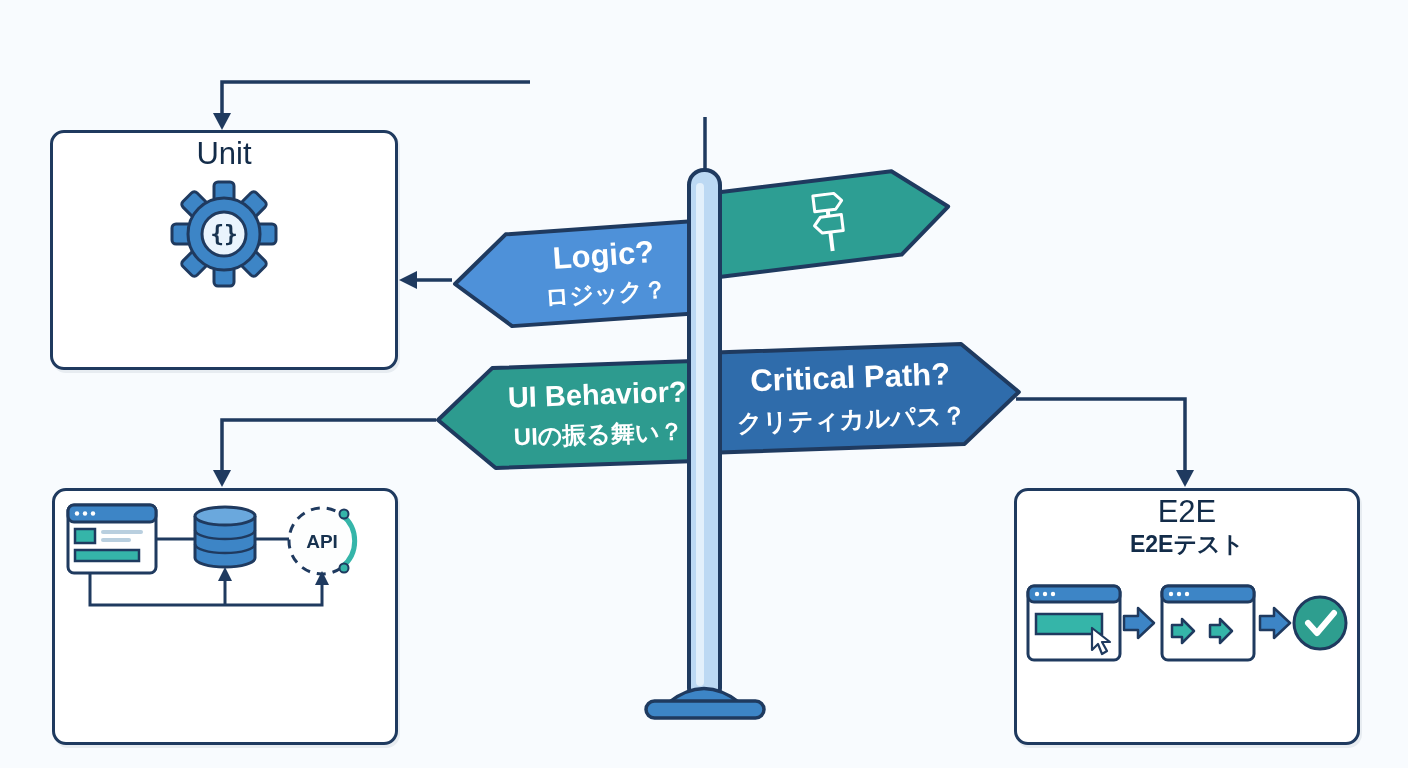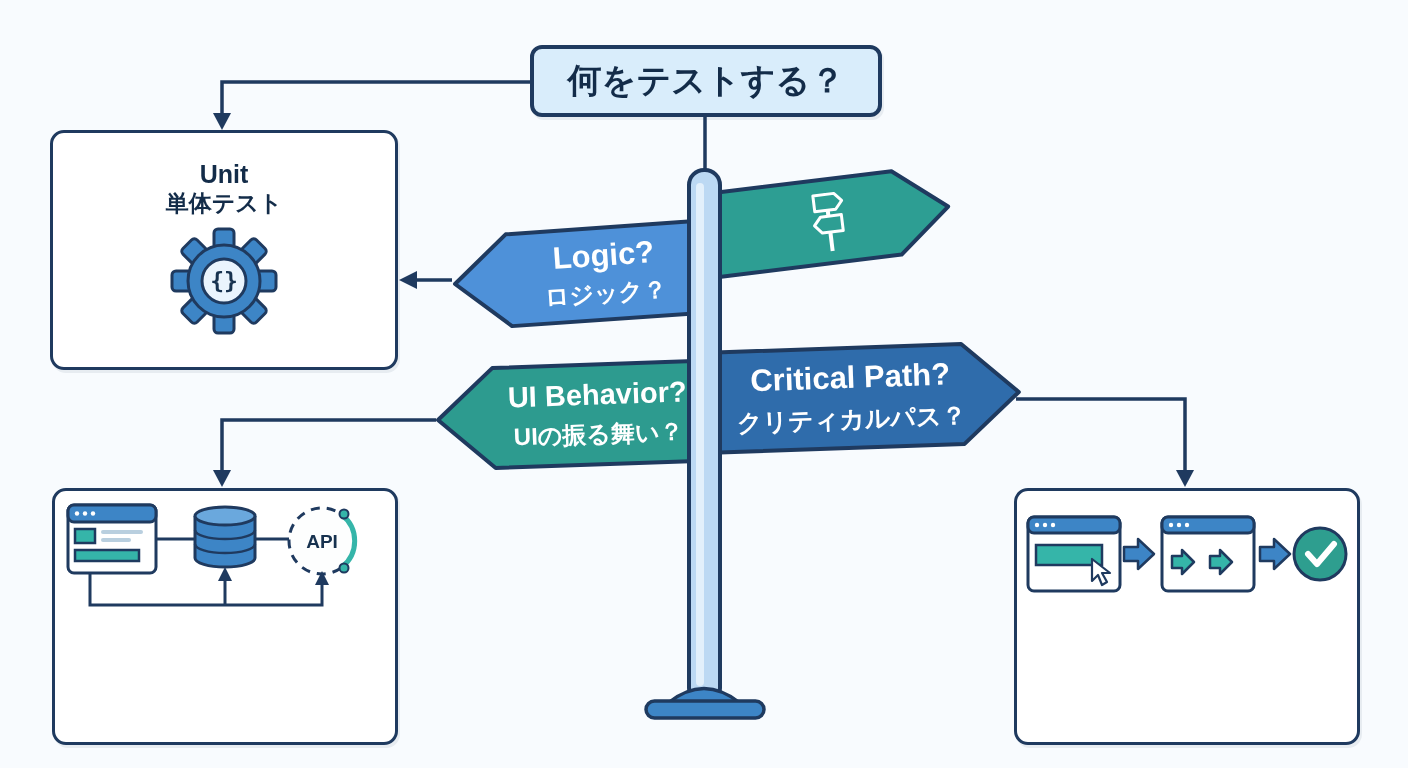--- a/index.html
+++ b/index.html
@@ -16,21 +16,21 @@
     background:#d9edfb; border:4px solid #1f3a5f; border-radius:12px;
     display:flex; align-items:center; justify-content:center;
     font-size:34px; font-weight:bold; color:#132c49;
     box-shadow:2px 3px 0 rgba(20,40,70,0.07);
   }
   .node {
     position:absolute; background:#ffffff; border:3.5px solid #1f3a5f;
     border-radius:14px; text-align:center; color:#132c49;
     box-shadow:2px 3px 0 rgba(20,40,70,0.07);
   }
-  .node-title   { font-size:25px; font-weight:bold; margin-top:26px; line-height:1.2; }
+  .node-title   { font-size:31px; font-weight:normal; margin-top:2px; line-height:1.2; }
   .node-subtitle{ font-size:23px; font-weight:bold; line-height:1.3; }
   .unit        { left:50px;   top:130px; width:348px; height:240px; }
   .integration { left:52px;   top:488px; width:346px; height:257px; }
   .e2e         { left:1014px; top:488px; width:346px; height:257px; }
   .icon-svg { display:block; margin:0 auto; }
   .sign-en { fill:#ffffff; font-weight:bold; text-anchor:middle; }
   .sign-jp { fill:#ffffff; font-weight:bold; text-anchor:middle; }
 </style>
 </head>
 <body>
@@ -87,27 +87,23 @@
     </g>
 
     <g>
       <rect x="689" y="170" width="31" height="533" rx="15" fill="#bcd9f3" stroke="#1f3a5f" stroke-width="4"></rect>
       <rect x="696" y="183" width="8" height="503" rx="4" fill="#e6f2fc" opacity="0.9"></rect>
       <path d="M 668,703 Q 704,674 740,703 Z" fill="#3d85c6" stroke="#1f3a5f" stroke-width="3.5"></path>
       <rect x="646" y="701" width="118" height="17" rx="8.5" fill="#3d85c6" stroke="#1f3a5f" stroke-width="3.5"></rect>
     </g>
   </svg>
 
-  <div class="title-box">
-    <span>何をテストする？</span>
-  </div>
 
   <div class="node unit">
     <div class="node-title">Unit</div>
-    <div class="node-subtitle">単体テスト</div>
     <svg class="icon-svg" width="112" height="112" viewBox="-56 -56 112 112" style="margin-top:6px;">
       <g stroke="#1f3a5f" stroke-width="3" fill="#3d85c6">
         <rect x="-10" y="-52" width="20" height="20" rx="4"></rect>
         <rect x="-10" y="-52" width="20" height="20" rx="4" transform="rotate(45)"></rect>
         <rect x="-10" y="-52" width="20" height="20" rx="4" transform="rotate(90)"></rect>
         <rect x="-10" y="-52" width="20" height="20" rx="4" transform="rotate(135)"></rect>
         <rect x="-10" y="-52" width="20" height="20" rx="4" transform="rotate(180)"></rect>
         <rect x="-10" y="-52" width="20" height="20" rx="4" transform="rotate(225)"></rect>
         <rect x="-10" y="-52" width="20" height="20" rx="4" transform="rotate(270)"></rect>
         <rect x="-10" y="-52" width="20" height="20" rx="4" transform="rotate(315)"></rect>
@@ -153,20 +149,22 @@
       <g stroke="#1f3a5f" stroke-width="3" fill="none">
         <path d="M30,80 L30,112 L262,112 L262,92"></path>
         <line x1="165" y1="112" x2="165" y2="86"></line>
         <polygon points="158,88 172,88 165,74" fill="#1f3a5f" stroke="none"></polygon>
         <polygon points="255,92 269,92 262,78" fill="#1f3a5f" stroke="none"></polygon>
       </g>
     </svg>
   </div>
 
   <div class="node e2e">
+    <div class="node-title">E2E</div>
+    <div class="node-subtitle">E2Eテスト</div>
     <svg class="icon-svg" width="330" height="120" viewBox="0 0 330 120" style="margin-top:10px;">
 
       <g transform="translate(6,16)">
         <rect x="0" y="0" width="92" height="74" rx="6" fill="#ffffff" stroke="#1f3a5f" stroke-width="3"></rect>
         <rect x="0" y="0" width="92" height="16" rx="6" fill="#3d85c6" stroke="#1f3a5f" stroke-width="3"></rect>
         <circle cx="9" cy="8" r="2.2" fill="#ffffff"></circle>
         <circle cx="17" cy="8" r="2.2" fill="#ffffff"></circle>
         <circle cx="25" cy="8" r="2.2" fill="#ffffff"></circle>
         <rect x="8" y="28" width="66" height="20" fill="#35b5a9" stroke="#1f3a5f" stroke-width="2.5"></rect>
         <polygon points="64,42 64,64 70,58 74,68 79,65 74,56 82,56" fill="#ffffff" stroke="#1f3a5f" stroke-width="2.2" stroke-linejoin="round"></polygon>

